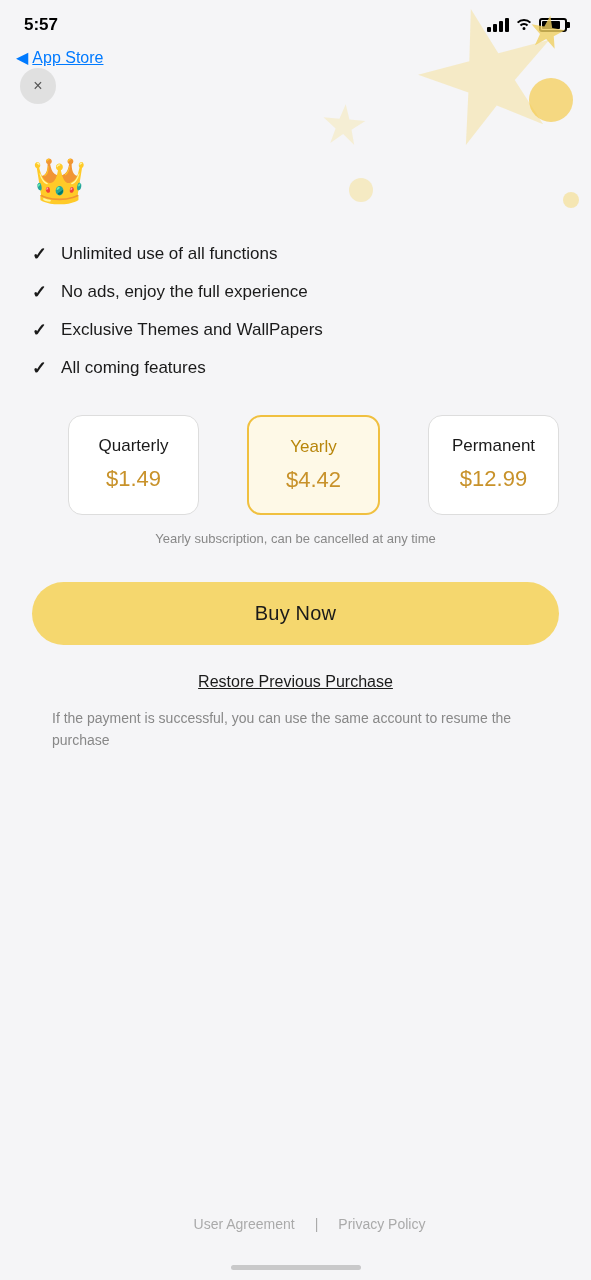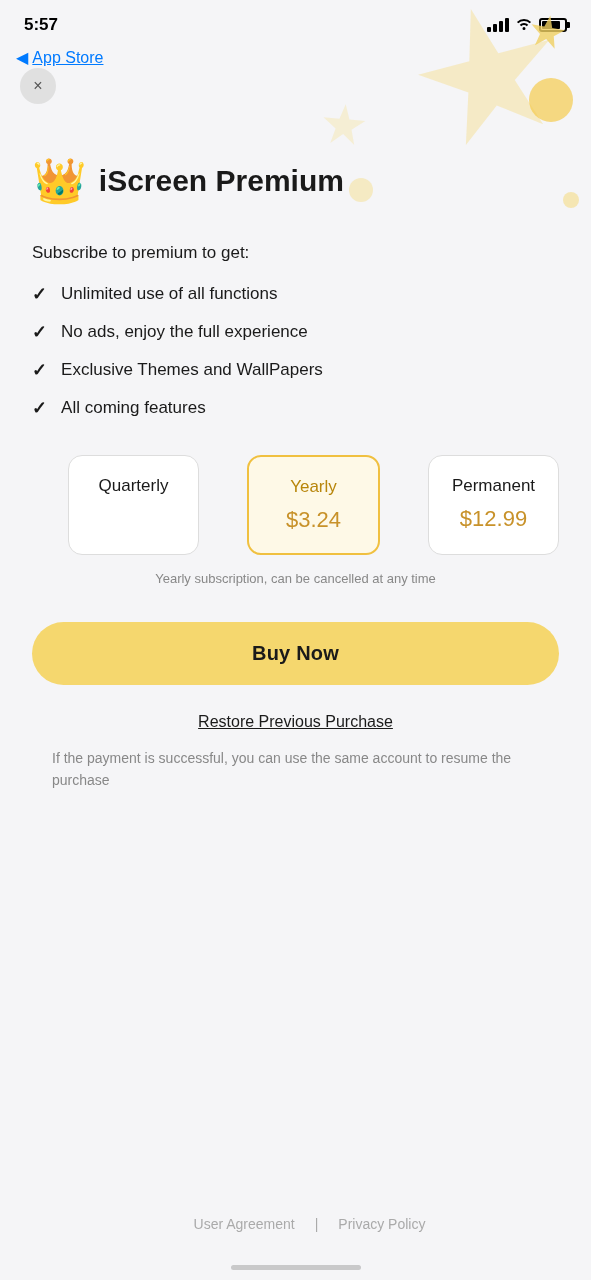--- a/index.html
+++ b/index.html
@@ -222,21 +222,21 @@
     }
 
     
     .buy-btn {
       width: 100%;
       padding: 20px;
       background: #f5d76e;
       border: none;
       border-radius: 50px;
       font-size: 20px;
-      font-weight: 700;
+      font-weight: 400;
       color: #1a1a1a;
       cursor: pointer;
       margin-bottom: 28px;
       letter-spacing: 0.2px;
     }
 
     
     .restore-link {
       display: block;
       text-align: center;
@@ -350,25 +350,23 @@
 
 <button class="close-btn">
   <span>×</span>
 </button>
 
 <div class="main-content">
 
   
   <div class="title-row">
     <span class="crown-emoji">👑</span>
-    <span class="title-text">iScreen Premium</span>
   </div>
 
   
-  <p class="subscribe-title">Subscribe to premium to get:</p>
 
   
   <ul class="feature-list">
     <li class="feature-item">
       <span class="check-icon">✓</span>
       <span class="feature-text">Unlimited use of all functions</span>
     </li>
     <li class="feature-item">
       <span class="check-icon">✓</span>
       <span class="feature-text">No ads, enjoy the full experience</span>
@@ -380,24 +378,25 @@
     <li class="feature-item">
       <span class="check-icon">✓</span>
       <span class="feature-text">All coming features</span>
     </li>
   </ul>
 
   
   <div class="pricing-row">
     <div class="pricing-card">
       <div class="pricing-period">Quarterly</div>
+      <div class="pricing-price">$1.49</div>
     </div>
     <div class="pricing-card selected">
       <div class="pricing-period">Yearly</div>
-      <div class="pricing-price">$3.24</div>
+      <div class="pricing-price">$4.42</div>
     </div>
     <div class="pricing-card">
       <div class="pricing-period">Permanent</div>
       <div class="pricing-price">$12.99</div>
     </div>
   </div>
 
   
   <p class="sub-note">Yearly subscription, can be cancelled at any time</p>
 

